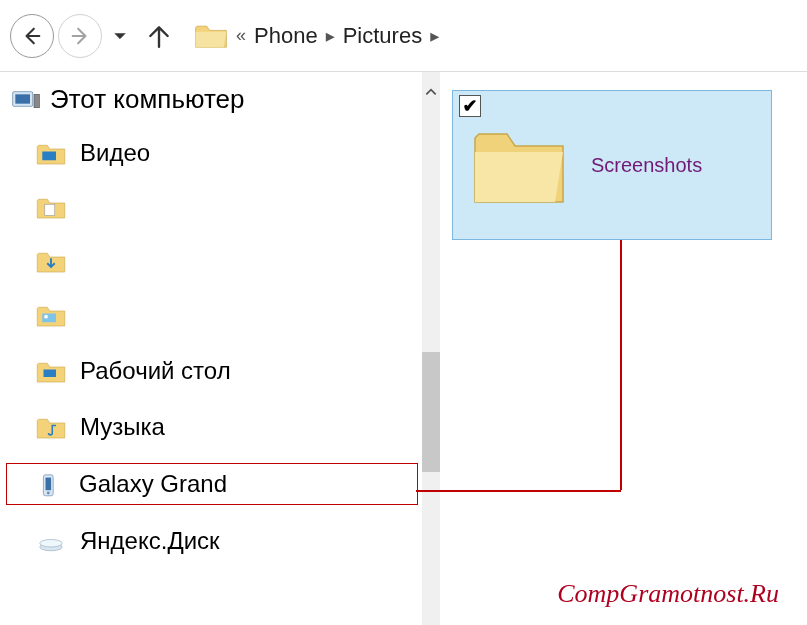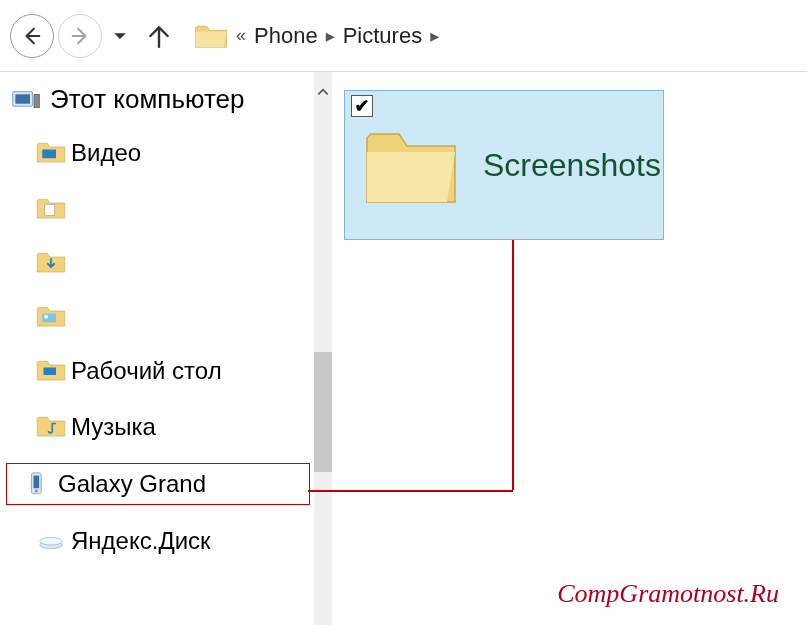--- a/index.html
+++ b/index.html
@@ -45,41 +45,41 @@
     width: 34px; height: 28px;
     display: inline-block;
   }
   
   .body {
     display: flex;
     height: calc(100% - 72px);
     position: relative;
   }
   .sidebar {
-    width: 314px;
+    width: 422px;
     padding: 12px 4px 4px 6px;
     display: flex; flex-direction: column;
   }
   .tree-root {
     display: flex; align-items: center; gap: 10px;
     font-size: 26px;
     margin-bottom: 18px;
     padding-left: 4px;
   }
   .tree-item {
-    display: flex; align-items: flex-start; gap: 5px;
+    display: flex; align-items: flex-end; gap: 14px;
     font-size: 24px;
     padding: 6px 6px 6px 30px;
     margin-bottom: 16px;
   }
   .tree-item.highlight {
     border: 1.5px solid #c00000;
     position: relative;
     margin-bottom: 6px;
-    padding-left: 16px;
+    padding-left: 28px;
   }
   .sm-icon { width: 30px; height: 26px; display:inline-block; }
   
   .scrollbar {
     width: 18px;
     background: #f0f0f0;
     position: relative;
   }
   .scroll-up {
     position: absolute; top: 0; left: 0; right: 0; height: 40px;
@@ -111,21 +111,21 @@
   .tile-check {
     position: absolute;
     top: 4px; left: 6px;
     width: 22px; height: 22px;
     background: #fff;
     border: 1px solid #555;
     display:flex; align-items:center; justify-content:center;
     font-size: 18px; font-weight: bold;
   }
   .big-folder { width: 100px; height: 90px; margin-left: 6px; }
-  .tile-label { font-size: 32px; color:#14532d; }
+  .tile-label { font-size: 20px; color:#701a75; }
   
   .red-line-v {
     position:absolute; background:#c00000; width:1.5px;
   }
   .red-line-h {
     position:absolute; background:#c00000; height:1.5px;
   }
   
   .watermark {
     position: absolute;

